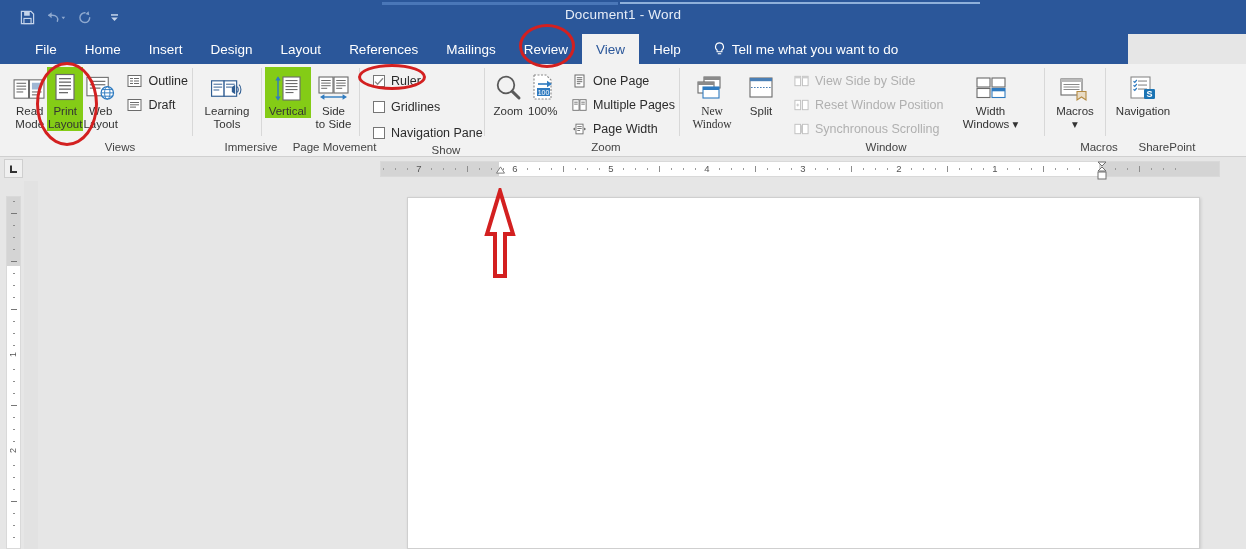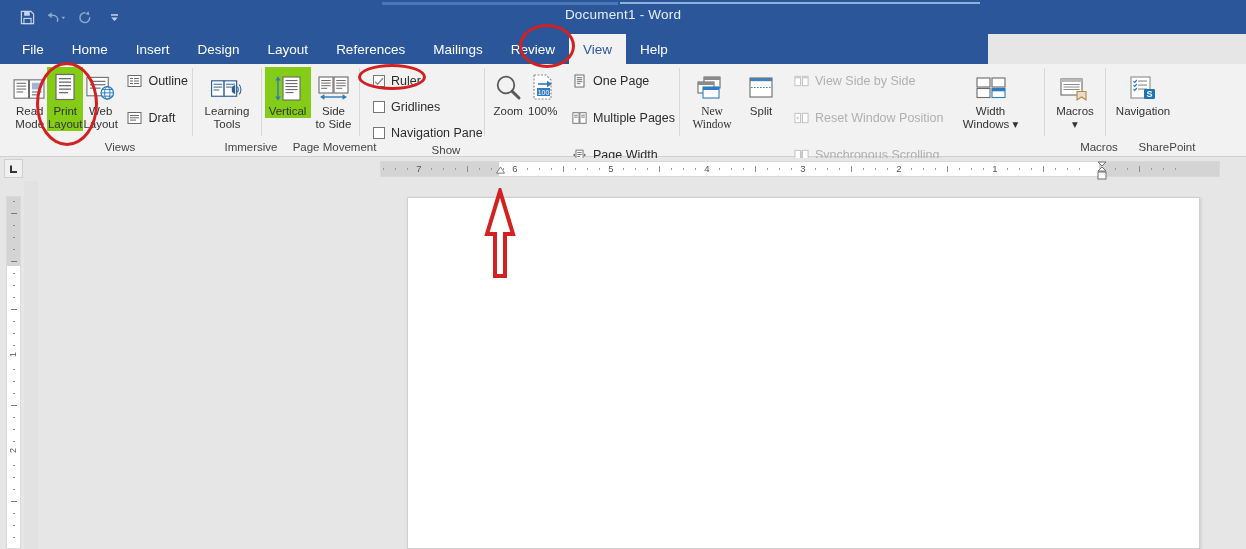--- a/index.html
+++ b/index.html
@@ -32,22 +32,22 @@
     color:#c5d4ea;
   }
   .qat .qbtn svg { display:block; }
   .doc-title {
     position:absolute; left:0; top:7px; width:1246px; text-align:center;
     color:#e8eef8; font-size:13.5px; letter-spacing:.2px;
   }
 
   
   .tabs {
-    position:absolute; left:0; top:34px; width:988px; height:30px;
-    background:#2b579a; display:flex; align-items:stretch; padding-left:8px;
+    position:absolute; left:0; top:34px; width:1128px; height:30px;
+    background:#2b579a; display:flex; align-items:stretch; padding-left:21px;
   }
   .tab {
     display:flex; align-items:center; padding:0 14px; color:#ffffff;
     font-size:13.5px; height:30px; white-space:nowrap;
   }
   .tab.active { background:#f2f2f2; color:#2b579a; }
   .tellme {
     display:flex; align-items:center; gap:6px; color:#ffffff; font-size:13.5px;
     padding:0 10px; margin-left:8px; white-space:nowrap;
   }
@@ -68,21 +68,21 @@
 
   .bigbtn {
     width:46px; display:flex; flex-direction:column; align-items:center;
     padding:2px 0 0 0; font-size:11.5px; color:#333; line-height:13px; text-align:center;
   }
   .bigbtn.wide { width:52px; }
   .bigbtn .ico { height:34px; display:flex; align-items:flex-end; justify-content:center; margin-bottom:2px;}
   .bigbtn.sel { background:#84cc16; }
   .lbl2 { white-space:nowrap; }
 
-  .smallcol { display:flex; flex-direction:column; justify-content:flex-start; padding-top:4px; gap:17px;}
+  .smallcol { display:flex; flex-direction:column; justify-content:flex-start; padding-top:4px; gap:4px;}
   .smallitem {
     display:flex; align-items:center; gap:6px; font-size:12.5px; color:#2b2b2b;
     height:20px; padding:0 4px; white-space:nowrap;
   }
   .smallitem.dis { color:#b0b0b0; }
   .chk {
     width:12px; height:12px; border:1px solid #767676; background:#fff;
     display:flex; align-items:center; justify-content:center; flex:0 0 auto;
   }
   .chk svg { display:block; }
@@ -190,20 +190,27 @@
     <div class="tab">File</div>
     <div class="tab">Home</div>
     <div class="tab">Insert</div>
     <div class="tab">Design</div>
     <div class="tab">Layout</div>
     <div class="tab">References</div>
     <div class="tab">Mailings</div>
     <div class="tab">Review</div>
     <div class="tab active">View</div>
     <div class="tab">Help</div>
+    <div class="tellme">
+      <svg class="bulb" viewBox="0 0 12 15">
+          <path d="M6 .9a4 4 0 0 0-2.4 7.2v1.6h4.8V8.1A4 4 0 0 0 6 .9z" fill="none" stroke="#ffffff" stroke-width="1.1"></path>
+          <rect x="4.3" y="11.2" width="3.4" height="1.1" fill="#ffffff"></rect>
+        </svg>
+      <span>Tell me what you want to do</span>
+    </div>
   </div>
 
   <div class="ribbon">
 
     <div class="group" style="width:192px;">
       <div class="group-items">
         <div class="bigbtn" style="margin-left:12px;">
           <div class="ico">
             <svg width="33" height="27" viewBox="0 0 34 28">
                 <rect x="1" y="4" width="15" height="19" fill="#fff" stroke="#6b6b6b" stroke-width="1.1"></rect>

